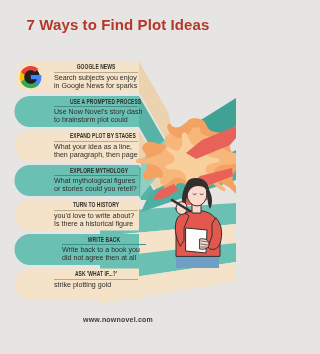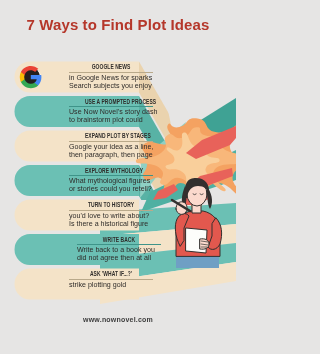--- a/index.html
+++ b/index.html
@@ -4,21 +4,21 @@
 <style>
   html,body{margin:0;padding:0;}
   body{width:236px;height:354px;overflow:hidden;background:#e6e5e4;
        font-family:"Liberation Sans",sans-serif;position:relative;}
   #stage{position:absolute;inset:0;width:236px;height:354px;overflow:hidden;}
   .bgsvg{position:absolute;left:0;top:0;width:236px;height:354px;}
   #title{position:absolute;left:0;top:16px;width:236px;text-align:center;
          color:#b5372a;font-size:15px;font-weight:700;letter-spacing:0.1px;}
   #rows{position:absolute;left:0;top:0;width:236px;height:354px;}
   .row{position:absolute;left:0;width:236px;height:31px;}
-  .rowtext{position:absolute;left:69px;top:1.5px;width:84px;}
+  .rowtext{position:absolute;left:54px;top:1.5px;width:84px;}
   .rbody>div{white-space:nowrap;}
   .rtitle{font-size:8px;font-weight:700;letter-spacing:0.1px;
           color:#2f2c2a;line-height:8px;white-space:nowrap;
           transform:scaleX(0.62);transform-origin:center top;text-align:center;}
   .rrule{height:0.7px;margin:0.6px 0 1.4px 0;background:#b9a98a;}
   .row.teal .rrule{background:#3e9489;}
   .rbody{font-size:7.1px;line-height:8.1px;text-align:left;color:#2f2c2a;white-space:nowrap;}
   #icons{position:absolute;left:0;top:0;width:236px;height:354px;}
   #urlbar{position:absolute;left:0;top:316px;width:236px;text-align:center;
           font-size:7px;font-weight:700;color:#3d3d3d;letter-spacing:0.2px;}
@@ -114,41 +114,41 @@
   </svg>
 
   <div id="title">7 Ways to Find Plot Ideas</div>
 
   <div id="rows">
       <div class="row cream" style="top: 61.5px;">
         <div class="rowtext">
           <div class="rtitle">GOOGLE NEWS</div>
           <div class="rrule"></div>
           <div class="rbody">
+            <div>Search subjects you enjoy</div>
             <div>in Google News for sparks</div>
-            <div>Search subjects you enjoy</div>
           </div>
         </div>
       </div>
       <div class="row teal" style="top: 96px;">
         <div class="rowtext">
           <div class="rtitle">USE A PROMPTED PROCESS</div>
           <div class="rrule"></div>
           <div class="rbody">
             <div>Use Now Novel's story dash</div>
             <div>to brainstorm plot could</div>
           </div>
         </div>
       </div>
       <div class="row cream" style="top: 130.5px;">
         <div class="rowtext">
           <div class="rtitle">EXPAND PLOT BY STAGES</div>
           <div class="rrule"></div>
           <div class="rbody">
-            <div>Google your idea as a line,</div>
+            <div>What your idea as a line,</div>
             <div>then paragraph, then page</div>
           </div>
         </div>
       </div>
       <div class="row teal" style="top: 165px;">
         <div class="rowtext">
           <div class="rtitle">EXPLORE MYTHOLOGY</div>
           <div class="rrule"></div>
           <div class="rbody">
             <div>What mythological figures</div>

